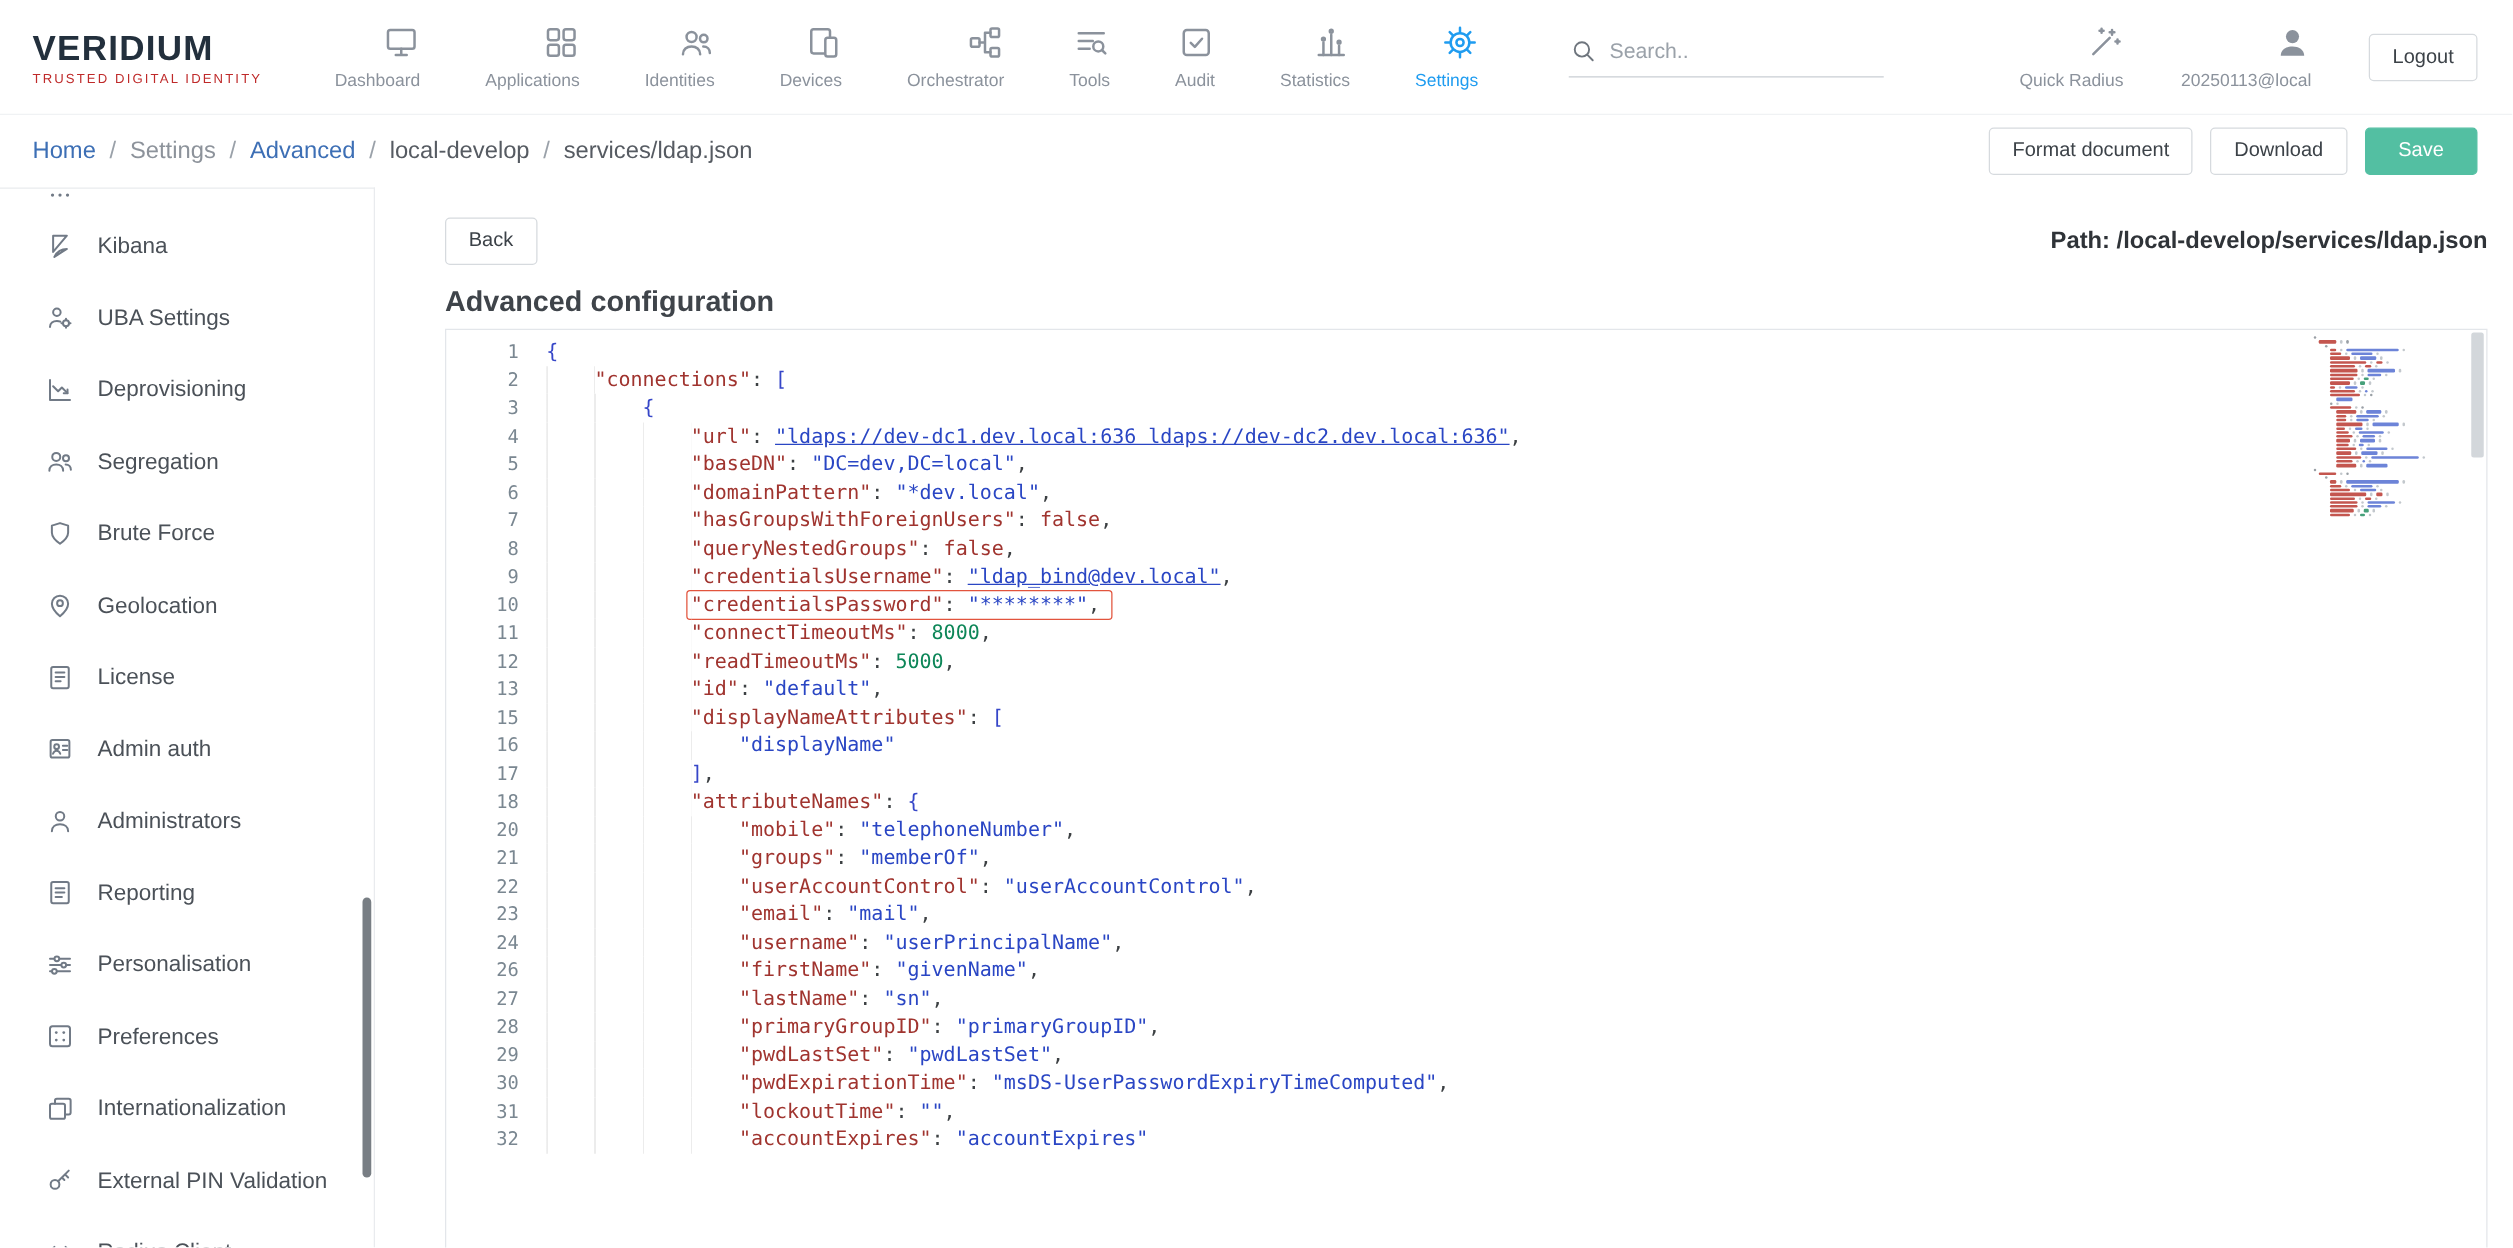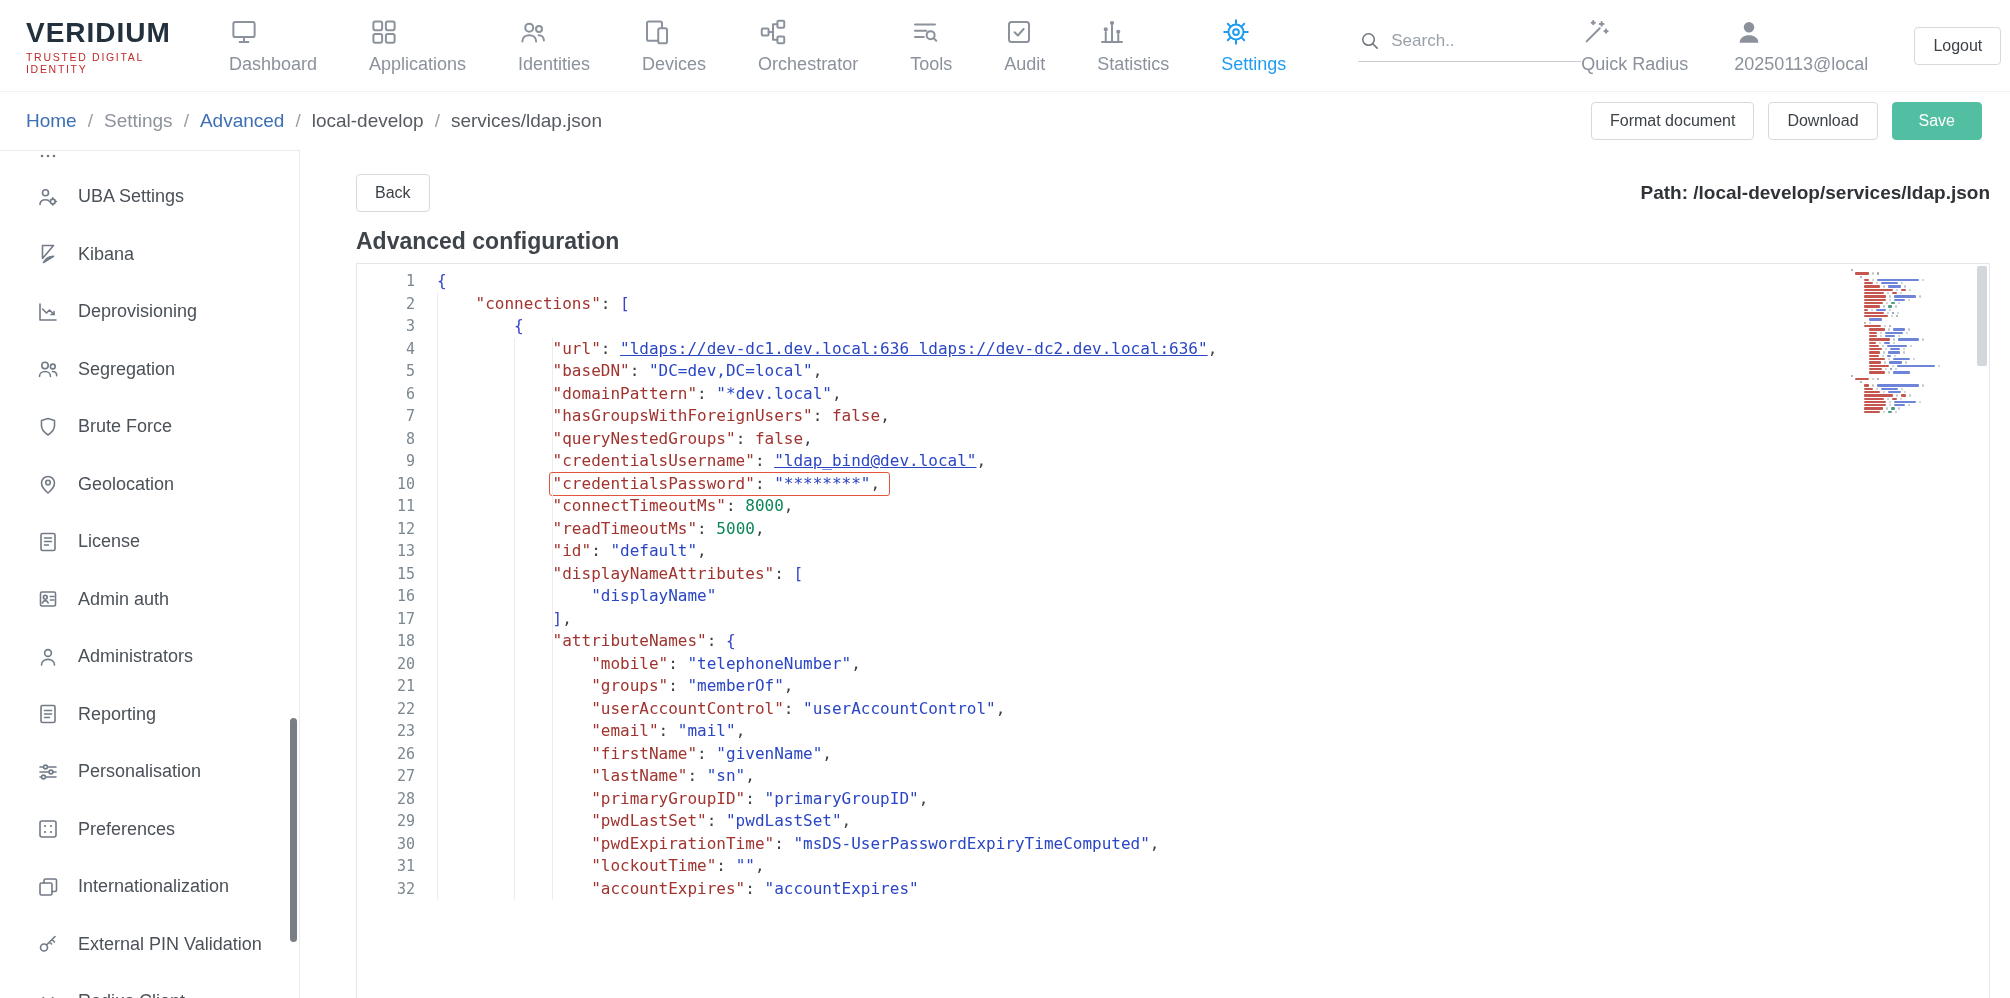--- a/index.html
+++ b/index.html
@@ -5,21 +5,21 @@
   *{box-sizing:border-box;margin:0;padding:0}
   html,body{width:2010px;height:998px;overflow:hidden}
   body{font-family:"Liberation Sans",sans-serif;background:#fff;color:#333;}
 
   
   .topbar{height:92px;display:flex;align-items:center;padding:0 28px 0 26px;border-bottom:1px solid #f0f2f4;background:#fff;}
   .logo{cursor:pointer;margin-right:40px}
   .logo-name{font-size:28px;font-weight:700;letter-spacing:1px;color:#23303d}
   .logo-tag{font-size:10.5px;letter-spacing:1.7px;color:#bf2a2a;margin-top:2px}
   .nav{display:flex;gap:52px;margin-left:18px}
-  .nav-item{display:flex;flex-direction:column;align-items:flex-start;gap:7px;color:#8b929c;font-size:18px;cursor:pointer;white-space:nowrap}
+  .nav-item{display:flex;flex-direction:column;align-items:flex-end;gap:7px;color:#8b929c;font-size:14px;cursor:pointer;white-space:nowrap}
   .nav-item .icon{width:30px;height:30px;display:block}
   .nav-item .icon svg{width:30px;height:30px;display:block}
   .nav-item.active{color:#1f9cf0}
   .searchbox{display:flex;align-items:center;gap:10px;margin-left:72px;width:252px;border-bottom:1px solid #c9ced4;padding-bottom:9px;align-self:center}
   .searchbox .icon,.searchbox .icon svg{width:23px;height:23px;color:#6f767e;display:block}
   .searchbox input{border:none;outline:none;font-size:17px;color:#14532d;width:190px;font-family:"Liberation Sans",sans-serif;background:transparent}
   .searchbox input::placeholder{color:#9aa1a9}
   .top-actions{margin-left:auto;display:flex;align-items:center;gap:46px}
   .btn{background:#fff;border:1px solid #d6dade;border-radius:4px;padding:9px 18px;font-size:16px;color:#3c4248;font-family:"Liberation Sans",sans-serif;cursor:pointer;white-space:nowrap}
   .btn-save{background:#53bfa2;border-color:#53bfa2;color:#fff;padding:9px 26px}
@@ -237,36 +237,36 @@
                 <circle cx="6" cy="12" r="1.3" fill="currentColor" stroke="none"></circle>
                 <circle cx="12" cy="12" r="1.3" fill="currentColor" stroke="none"></circle>
                 <circle cx="18" cy="12" r="1.3" fill="currentColor" stroke="none"></circle>
               </svg>
             </span>
             <span class="side-label"></span>
           </div>
           <div class="side-item">
             <span class="icon">
               <svg viewBox="0 0 24 24" fill="none" stroke="currentColor" stroke-width="1.6" stroke-linecap="round" stroke-linejoin="round">
+                <path d="M6.5 3.5h11L6.5 16.5z"></path>
+                <path d="M7.5 20.5c2-4 6-6.3 10-6.3l-10 6.3z"></path>
+              </svg>
+            </span>
+            <span class="side-label">Kibana</span>
+          </div>
+          <div class="side-item">
+            <span class="icon">
+              <svg viewBox="0 0 24 24" fill="none" stroke="currentColor" stroke-width="1.6" stroke-linecap="round" stroke-linejoin="round">
                 <circle cx="9.5" cy="7.8" r="3"></circle>
                 <path d="M4 19.5c0-3 2.3-4.8 5.5-4.8 1 0 2 .2 2.8.6"></path>
                 <circle cx="16.8" cy="16.5" r="2.4"></circle>
                 <path d="M16.8 12.9v1.2M16.8 18.9v1.2M13.2 16.5h1.2M19.2 16.5h1.2"></path>
               </svg>
             </span>
             <span class="side-label">UBA Settings</span>
-          </div>
-          <div class="side-item">
-            <span class="icon">
-              <svg viewBox="0 0 24 24" fill="none" stroke="currentColor" stroke-width="1.6" stroke-linecap="round" stroke-linejoin="round">
-                <path d="M6.5 3.5h11L6.5 16.5z"></path>
-                <path d="M7.5 20.5c2-4 6-6.3 10-6.3l-10 6.3z"></path>
-              </svg>
-            </span>
-            <span class="side-label">Kibana</span>
           </div>
           <div class="side-item">
             <span class="icon">
               <svg viewBox="0 0 24 24" fill="none" stroke="currentColor" stroke-width="1.6" stroke-linecap="round" stroke-linejoin="round">
                 <path d="M4 4v16h16"></path>
                 <path d="M6.5 9l4 4 3-3 4.5 4.5"></path>
                 <path d="M18 11.5v3h-3"></path>
               </svg>
             </span>
             <span class="side-label">Deprovisioning</span>
@@ -413,20 +413,21 @@
             <div class="line"><span class="ln">12</span><span class="lc"><span class="ig" style="width:12ch"></span><span class="tk-k">"readTimeoutMs"</span><span class="tk-t">: </span><span class="tk-n">5000</span><span class="tk-t">,</span></span></div>
             <div class="line"><span class="ln">13</span><span class="lc"><span class="ig" style="width:12ch"></span><span class="tk-k">"id"</span><span class="tk-t">: </span><span class="tk-s">"default"</span><span class="tk-t">,</span></span></div>
             <div class="line"><span class="ln">15</span><span class="lc"><span class="ig" style="width:12ch"></span><span class="tk-k">"displayNameAttributes"</span><span class="tk-t">: </span><span class="tk-p">[</span></span></div>
             <div class="line"><span class="ln">16</span><span class="lc"><span class="ig" style="width:16ch"></span><span class="tk-s">"displayName"</span></span></div>
             <div class="line"><span class="ln">17</span><span class="lc"><span class="ig" style="width:12ch"></span><span class="tk-p">]</span><span class="tk-t">,</span></span></div>
             <div class="line"><span class="ln">18</span><span class="lc"><span class="ig" style="width:12ch"></span><span class="tk-k">"attributeNames"</span><span class="tk-t">: </span><span class="tk-p">{</span></span></div>
             <div class="line"><span class="ln">20</span><span class="lc"><span class="ig" style="width:16ch"></span><span class="tk-k">"mobile"</span><span class="tk-t">: </span><span class="tk-s">"telephoneNumber"</span><span class="tk-t">,</span></span></div>
             <div class="line"><span class="ln">21</span><span class="lc"><span class="ig" style="width:16ch"></span><span class="tk-k">"groups"</span><span class="tk-t">: </span><span class="tk-s">"memberOf"</span><span class="tk-t">,</span></span></div>
             <div class="line"><span class="ln">22</span><span class="lc"><span class="ig" style="width:16ch"></span><span class="tk-k">"userAccountControl"</span><span class="tk-t">: </span><span class="tk-s">"userAccountControl"</span><span class="tk-t">,</span></span></div>
             <div class="line"><span class="ln">23</span><span class="lc"><span class="ig" style="width:16ch"></span><span class="tk-k">"email"</span><span class="tk-t">: </span><span class="tk-s">"mail"</span><span class="tk-t">,</span></span></div>
+            <div class="line"><span class="ln">24</span><span class="lc"><span class="ig" style="width:16ch"></span><span class="tk-k">"username"</span><span class="tk-t">: </span><span class="tk-s">"userPrincipalName"</span><span class="tk-t">,</span></span></div>
             <div class="line"><span class="ln">26</span><span class="lc"><span class="ig" style="width:16ch"></span><span class="tk-k">"firstName"</span><span class="tk-t">: </span><span class="tk-s">"givenName"</span><span class="tk-t">,</span></span></div>
             <div class="line"><span class="ln">27</span><span class="lc"><span class="ig" style="width:16ch"></span><span class="tk-k">"lastName"</span><span class="tk-t">: </span><span class="tk-s">"sn"</span><span class="tk-t">,</span></span></div>
             <div class="line"><span class="ln">28</span><span class="lc"><span class="ig" style="width:16ch"></span><span class="tk-k">"primaryGroupID"</span><span class="tk-t">: </span><span class="tk-s">"primaryGroupID"</span><span class="tk-t">,</span></span></div>
             <div class="line"><span class="ln">29</span><span class="lc"><span class="ig" style="width:16ch"></span><span class="tk-k">"pwdLastSet"</span><span class="tk-t">: </span><span class="tk-s">"pwdLastSet"</span><span class="tk-t">,</span></span></div>
             <div class="line"><span class="ln">30</span><span class="lc"><span class="ig" style="width:16ch"></span><span class="tk-k">"pwdExpirationTime"</span><span class="tk-t">: </span><span class="tk-s">"msDS-UserPasswordExpiryTimeComputed"</span><span class="tk-t">,</span></span></div>
             <div class="line"><span class="ln">31</span><span class="lc"><span class="ig" style="width:16ch"></span><span class="tk-k">"lockoutTime"</span><span class="tk-t">: </span><span class="tk-s">""</span><span class="tk-t">,</span></span></div>
             <div class="line"><span class="ln">32</span><span class="lc"><span class="ig" style="width:16ch"></span><span class="tk-k">"accountExpires"</span><span class="tk-t">: </span><span class="tk-s">"accountExpires"</span></span></div>
           </div>
         <div class="minimap" id="minimap">
             <div class="mm-row" style="padding-left:0px">

